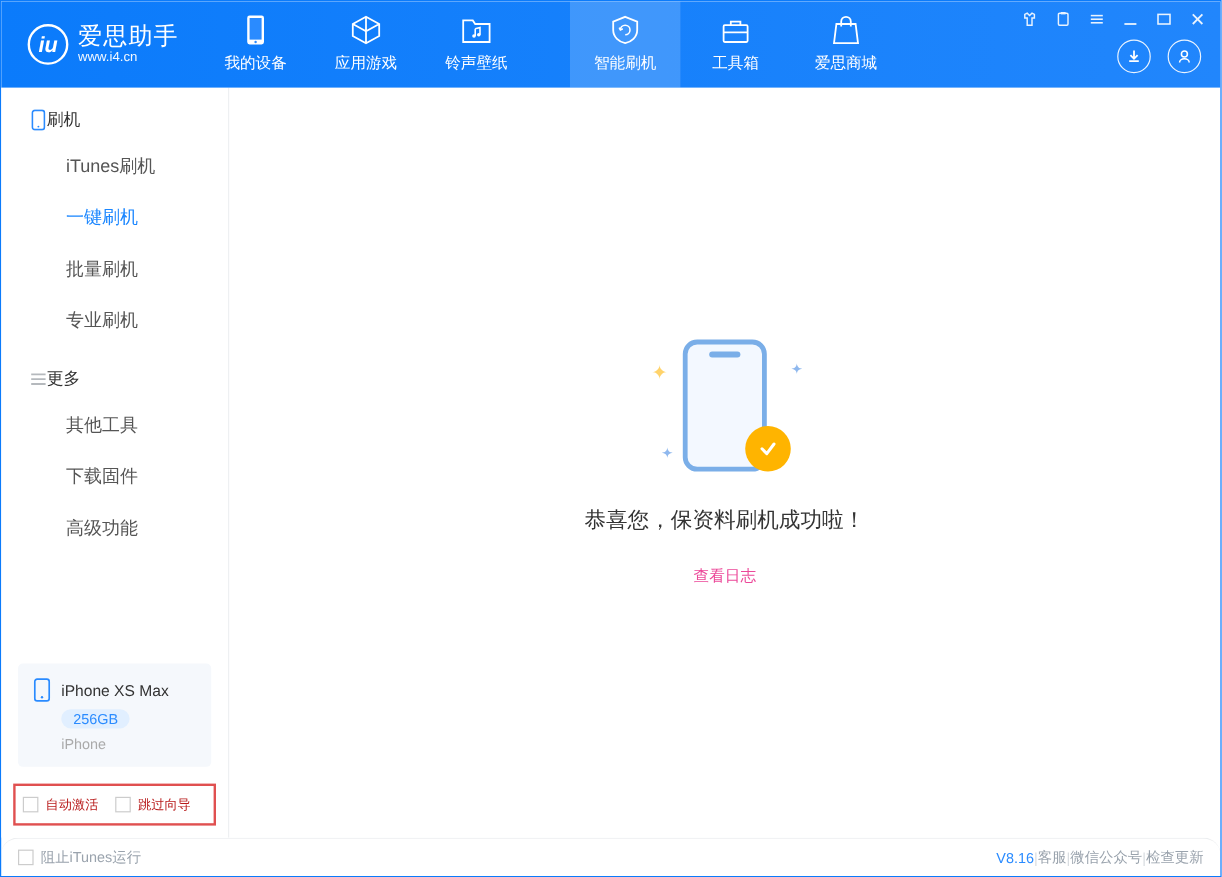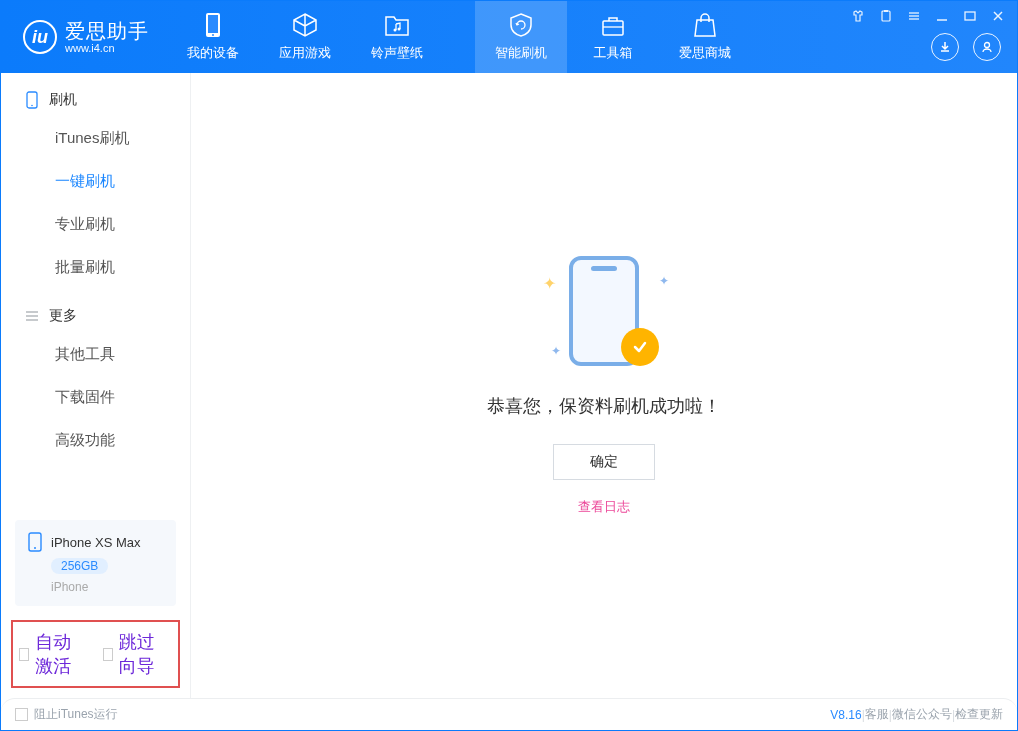--- a/index.html
+++ b/index.html
@@ -14,31 +14,31 @@
 .nav-tab { width: 92px; height: 100%; display: flex; flex-direction: column; align-items: center; justify-content: center; cursor: pointer; gap: 6px; }
 .nav-tab.active { background: rgba(255,255,255,0.18); margin-left: 32px; }
 .nav-tab .icon { width: 26px; height: 26px; display: flex; align-items: center; justify-content: center; }
 .nav-tab .label { font-size: 13px; }
 .window-controls { position: absolute; top: 6px; right: 10px; display: flex; align-items: center; gap: 10px; }
 .window-controls span { width: 18px; height: 18px; display: flex; align-items: center; justify-content: center; cursor: pointer; opacity: 0.9; }
 .header-right-icons { position: absolute; right: 16px; bottom: 12px; display: flex; gap: 14px; }
 .circle-icon { width: 28px; height: 28px; border: 1.5px solid rgba(255,255,255,0.9); border-radius: 50%; display: flex; align-items: center; justify-content: center; cursor: pointer; }
 .body { display: flex; height: calc(100% - 72px - 32px); }
 .sidebar { width: 190px; background: #fff; border-right: 1px solid #eef0f2; display: flex; flex-direction: column; }
-.side-group-title { display: flex; align-items: center; gap: 10px; padding: 18px 0 8px 24px; color: #333; font-size: 14px; font-weight: 500; text-align: center; }
+.side-group-title { display: flex; align-items: center; gap: 0; padding: 18px 0 8px 24px; color: #333; font-size: 14px; font-weight: 500; text-align: center; }
 .side-item { padding: 12px 0 12px 54px; font-size: 15px; color: #555; cursor: pointer; }
 .side-item.active { color: #1a86ff; }
 .side-spacer { flex: 1; }
 .side-card { margin: 6px 14px; padding: 10px 12px; background: #f5f8fc; border-radius: 4px; display: flex; align-items: center; gap: 10px; font-size: 13px; color: #333; }
 .side-card.device { flex-direction: column; align-items: flex-start; gap: 6px; padding: 12px; }
 .device-top { display: flex; align-items: center; gap: 8px; }
 .storage-badge { display: inline-block; background: #e1efff; color: #2a8bff; border-radius: 10px; padding: 1px 10px; font-size: 12px; margin-left: 24px; }
 .device-sub { color: #aaa; font-size: 12px; margin-left: 24px; }
 .bottom-options { border: 2px solid #e05050; margin: 8px 10px 10px; padding: 8px 6px; display: flex; align-items: center; gap: 14px; }
-.checkbox-row { display: flex; align-items: center; gap: 6px; color: #6d28d9; font-size: 18px; cursor: pointer; }
+.checkbox-row { display: flex; align-items: center; gap: 6px; color: #b91c1c; font-size: 11px; cursor: pointer; }
 .checkbox-box { width: 13px; height: 13px; border: 1px solid #ccc; background: #fff; }
 .main { flex: 1; display: flex; flex-direction: column; align-items: center; justify-content: center; position: relative; }
 .success-illus { position: relative; width: 150px; height: 120px; margin-bottom: 18px; }
 .phone-box { position: absolute; left: 40px; top: 0; width: 70px; height: 110px; border: 4px solid #7aaee8; border-radius: 12px; background: #f3f8ff; }
 .phone-box::before { content: ""; position: absolute; top: 6px; left: 50%; transform: translateX(-50%); width: 26px; height: 5px; background: #7aaee8; border-radius: 3px; }
 .check-badge { position: absolute; right: 20px; bottom: 10px; width: 38px; height: 38px; background: #ffb400; border-radius: 50%; display: flex; align-items: center; justify-content: center; }
 .sparkle { position: absolute; color: #ffd36b; font-size: 16px; }
 .sparkle.s1 { left: 14px; top: 18px; }
 .sparkle.s2 { right: 10px; top: 18px; color: #8fb8ee; font-size: 12px; }
 .sparkle.s3 { left: 22px; bottom: 18px; color: #8fb8ee; font-size: 12px; }
@@ -180,22 +180,22 @@
       <span>
           <svg width="14" height="18" viewBox="0 0 14 18">
             <rect x="2" y="1" width="10" height="16" rx="2" fill="none" stroke="#2a8bff" stroke-width="1.3"></rect>
             <circle cx="7" cy="14.5" r="0.8" fill="#2a8bff"></circle>
           </svg>
         </span>
       <span>刷机</span>
     </div>
     <div class="side-item">iTunes刷机</div>
     <div class="side-item active">一键刷机</div>
+    <div class="side-item">批量刷机</div>
     <div class="side-item">专业刷机</div>
-    <div class="side-item">批量刷机</div>
     <div class="side-group-title">
       <span>
           <svg width="14" height="14" viewBox="0 0 14 14">
             <line x1="1" y1="3" x2="13" y2="3" stroke="#b5b9bd" stroke-width="1.5"></line>
             <line x1="1" y1="7" x2="13" y2="7" stroke="#b5b9bd" stroke-width="1.5"></line>
             <line x1="1" y1="11" x2="13" y2="11" stroke="#b5b9bd" stroke-width="1.5"></line>
           </svg>
         </span>
       <span>更多</span>
     </div>
@@ -234,21 +234,20 @@
       <span class="sparkle s2">✦</span>
       <span class="sparkle s3">✦</span>
       <div class="phone-box"></div>
       <div class="check-badge">
         <svg width="20" height="20" viewBox="0 0 20 20">
             <path d="M5 10 L9 14 L15 6" fill="none" stroke="#fff" stroke-width="2.5" stroke-linecap="round" stroke-linejoin="round"></path>
           </svg>
       </div>
     </div>
     <div class="success-text">恭喜您，保资料刷机成功啦！</div>
-    <button class="ok-button">确定</button>
     <a class="log-link">查看日志</a>
   </div>
 </div>
 
 <div class="footer">
   <label class="footer-left">
     <span class="checkbox-box"></span>
     <span>阻止iTunes运行</span>
   </label>
   <div class="footer-right">

